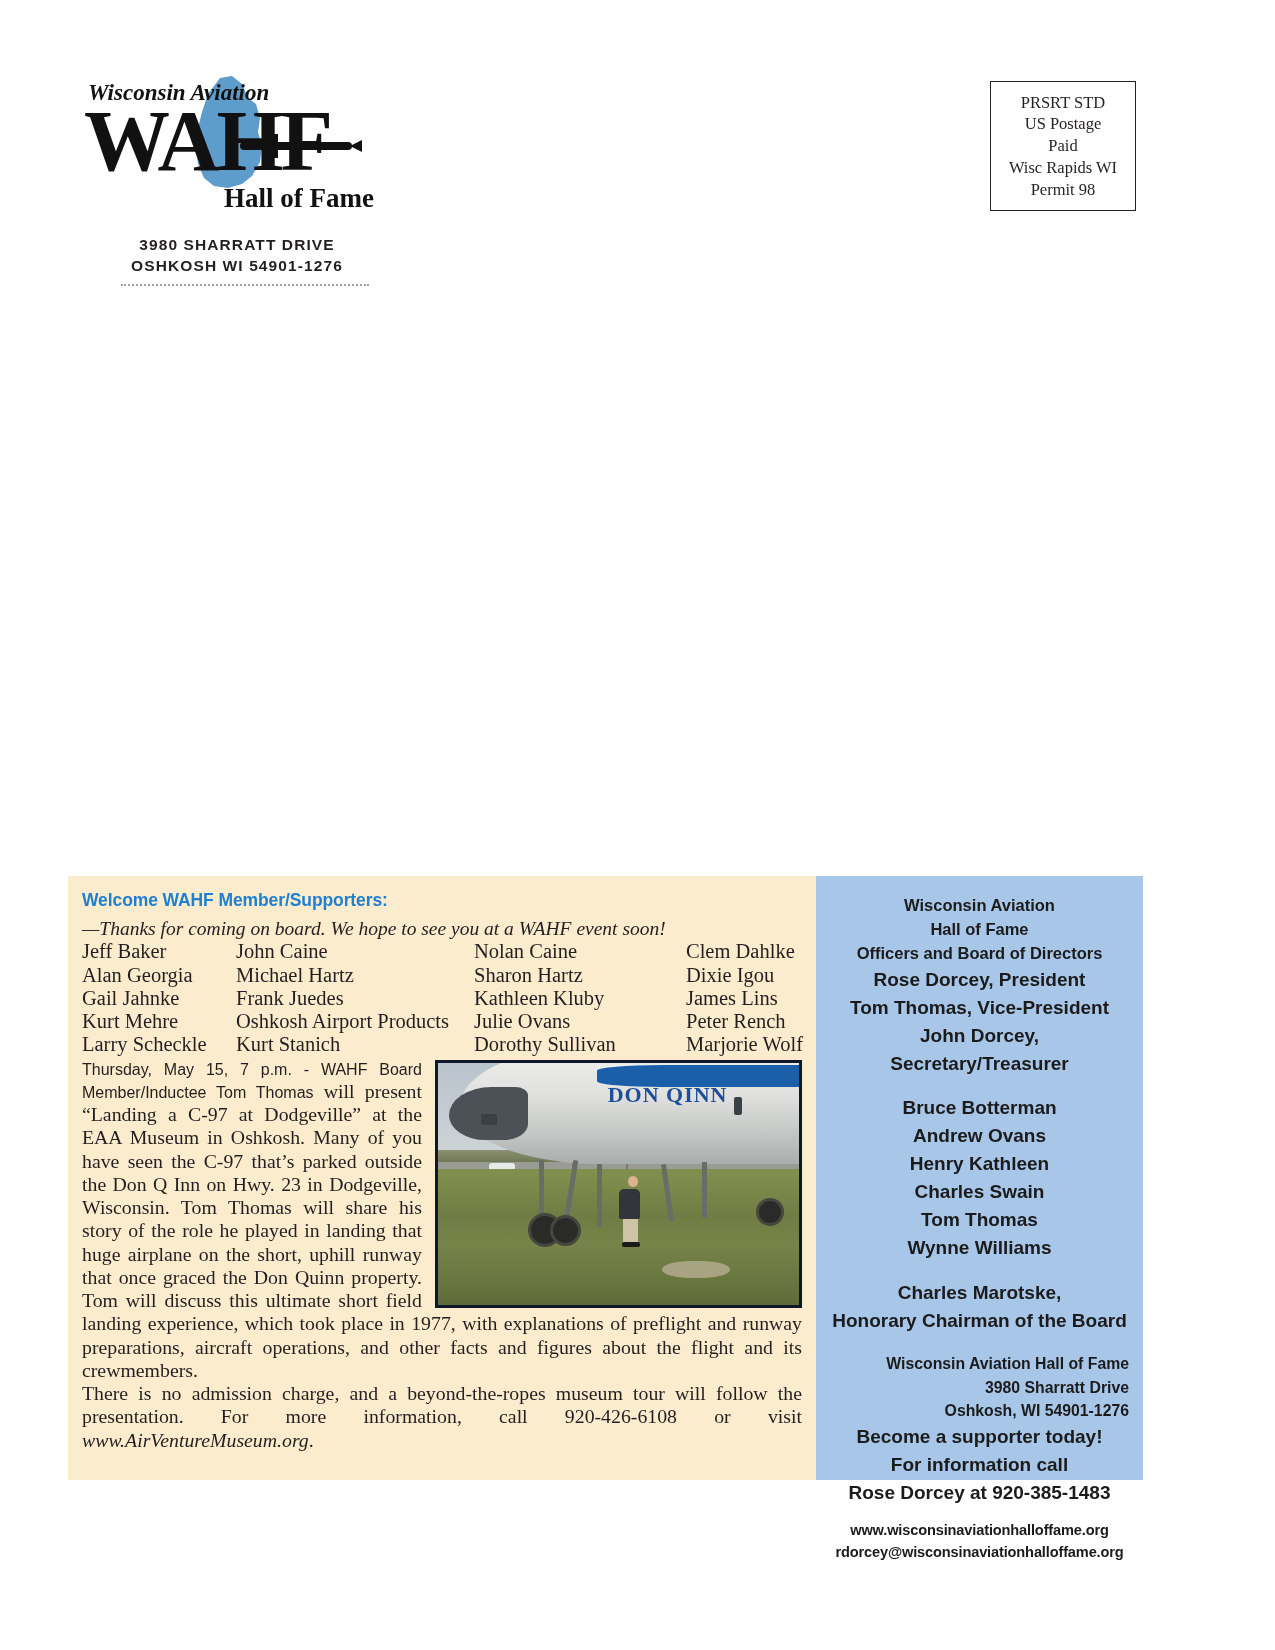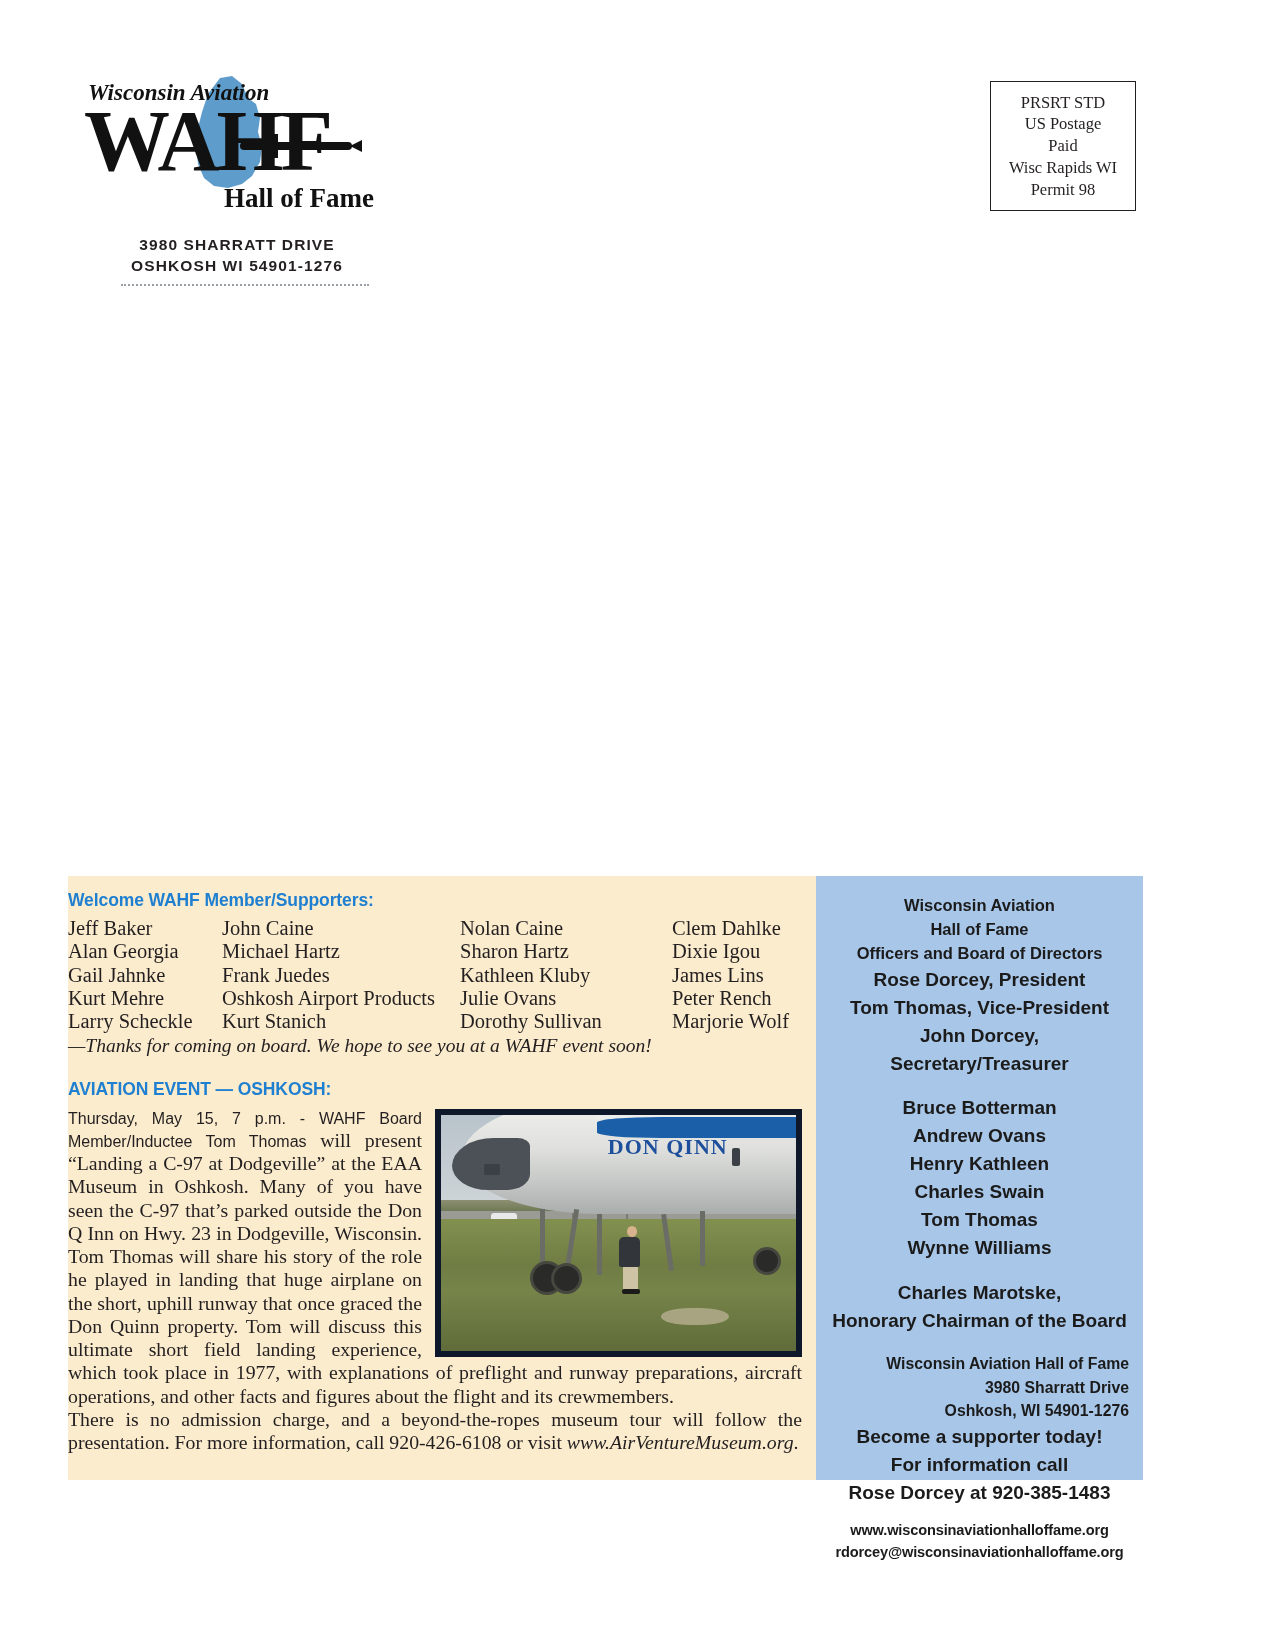--- a/index.html
+++ b/index.html
@@ -94,21 +94,21 @@
     height: 604px;
   }
 
   #left-panel {
     position: absolute;
     left: 0; top: 0;
     width: 748px;
     height: 604px;
     background: #fbecce;
     box-sizing: border-box;
-    padding: 14px 14px 0 0;
+    padding: 14px 14px 0 14px;
   }
 
   #right-panel {
     position: absolute;
     left: 748px; top: 0;
     width: 327px;
     height: 604px;
     background: #a8c6e8;
     box-sizing: border-box;
     padding: 18px 14px 0 14px;
@@ -162,21 +162,21 @@
     font-weight: normal;
     font-size: 16px;
   }
   #article i { font-style: italic; }
 
   #photo-figure {
     float: right;
     width: 367px;
     height: 248px;
     margin: 3px 0 4px 13px;
-    border: 6px solid #0f172a;
+    border: 3px solid #0f172a;
     box-sizing: border-box;
     position: relative;
     overflow: hidden;
     background: #8fa36a;
   }
 
   
   .ph-sky {
     position: absolute; left: 0; top: 0; width: 100%; height: 40%;
     background: linear-gradient(#b9c3cb, #cfd5d8);
@@ -340,20 +340,22 @@
     <div>Permit 98</div>
   </div>
 </div>
 
 <div id="content-area">
 
   <div id="left-panel">
 
     <div class="blue-head">Welcome WAHF Member/Supporters:</div>
 
+    <div id="thanks-line">—Thanks for coming on board. We hope to see you at a WAHF event soon!</div>
+
     <div id="members-grid">
       <div class="cell">Jeff Baker</div>
       <div class="cell">John Caine</div>
       <div class="cell">Nolan Caine</div>
       <div class="cell">Clem Dahlke</div>
 
       <div class="cell">Alan Georgia</div>
       <div class="cell">Michael Hartz</div>
       <div class="cell">Sharon Hartz</div>
       <div class="cell">Dixie Igou</div>
@@ -367,23 +369,20 @@
       <div class="cell">Oshkosh Airport Products</div>
       <div class="cell">Julie Ovans</div>
       <div class="cell">Peter Rench</div>
 
       <div class="cell">Larry Scheckle</div>
       <div class="cell">Kurt Stanich</div>
       <div class="cell">Dorothy Sullivan</div>
       <div class="cell">Marjorie Wolf</div>
     </div>
 
-    <div id="thanks-line">—Thanks for coming on board. We hope to see you at a WAHF event soon!</div>
-
-    <div class="blue-head" id="event-head">AVIATION EVENT — OSHKOSH:</div>
 
     <div id="photo-figure">
       <div class="ph-sky"></div>
       <div class="ph-treeline"></div>
       <div class="ph-road"></div>
       <div class="ph-pole" style="left:37%; top:30%; height:14%;"></div>
       <div class="ph-pole" style="left:52%; top:31%; height:13%;"></div>
       <div class="ph-car"></div>
       <div class="ph-grass"></div>
       <div class="ph-grass2"></div>

